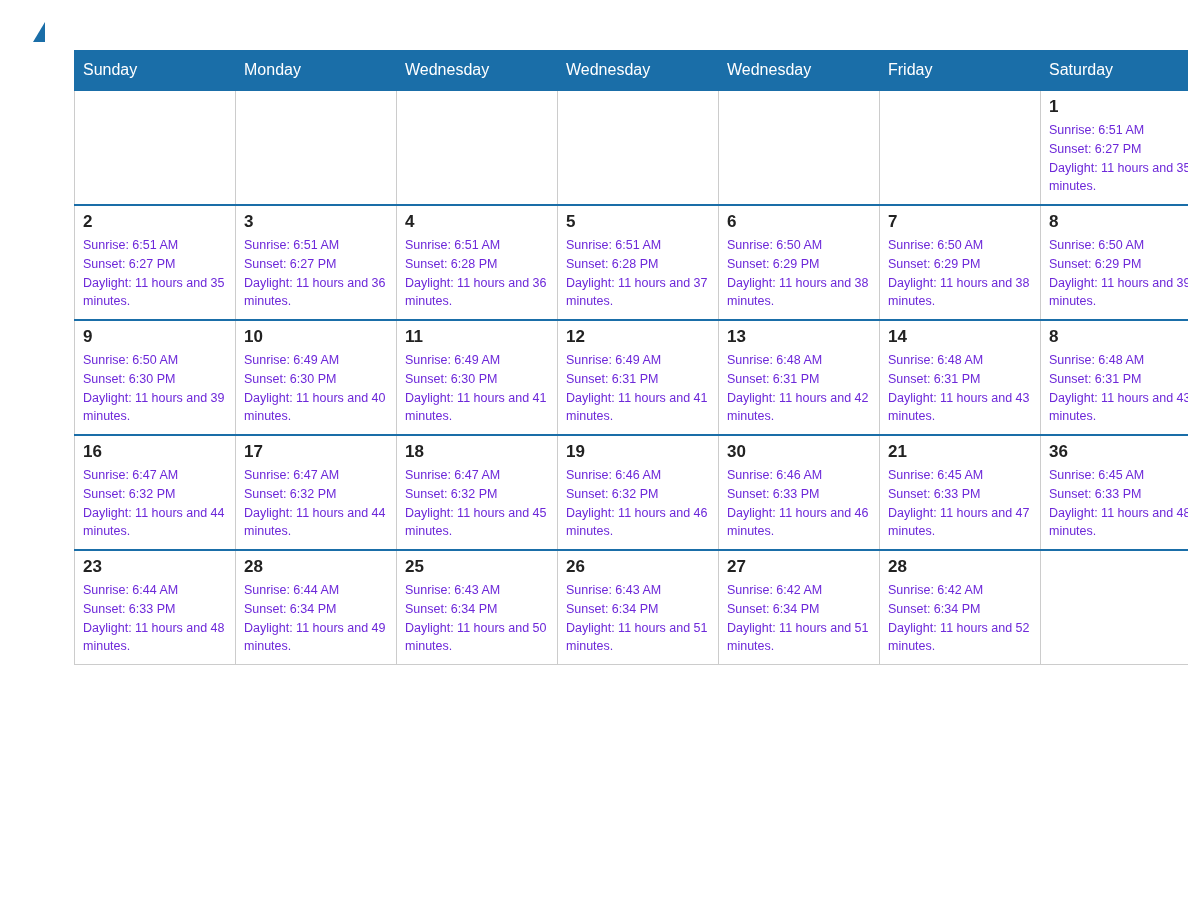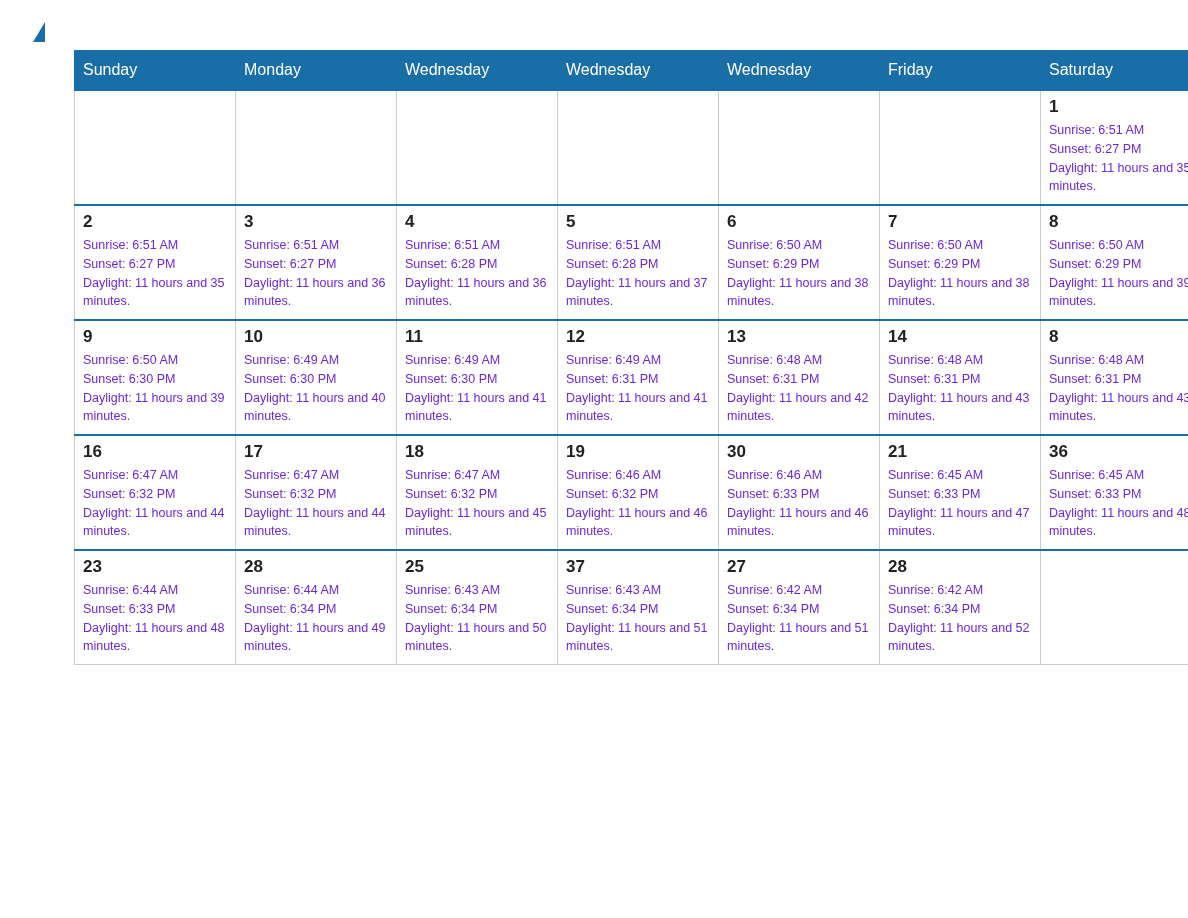--- a/index.html
+++ b/index.html
@@ -245,21 +245,21 @@
         </td>
         <td>
           <span class="day-number">28</span>
           <div class="day-info">Sunrise: 6:44 AM<br>Sunset: 6:34 PM<br>Daylight: 11 hours and 49 minutes.</div>
         </td>
         <td>
           <span class="day-number">25</span>
           <div class="day-info">Sunrise: 6:43 AM<br>Sunset: 6:34 PM<br>Daylight: 11 hours and 50 minutes.</div>
         </td>
         <td>
-          <span class="day-number">37</span>
+          <span class="day-number">26</span>
           <div class="day-info">Sunrise: 6:43 AM<br>Sunset: 6:34 PM<br>Daylight: 11 hours and 51 minutes.</div>
         </td>
         <td>
           <span class="day-number">27</span>
           <div class="day-info">Sunrise: 6:42 AM<br>Sunset: 6:34 PM<br>Daylight: 11 hours and 51 minutes.</div>
         </td>
         <td>
           <span class="day-number">28</span>
           <div class="day-info">Sunrise: 6:42 AM<br>Sunset: 6:34 PM<br>Daylight: 11 hours and 52 minutes.</div>
         </td>

